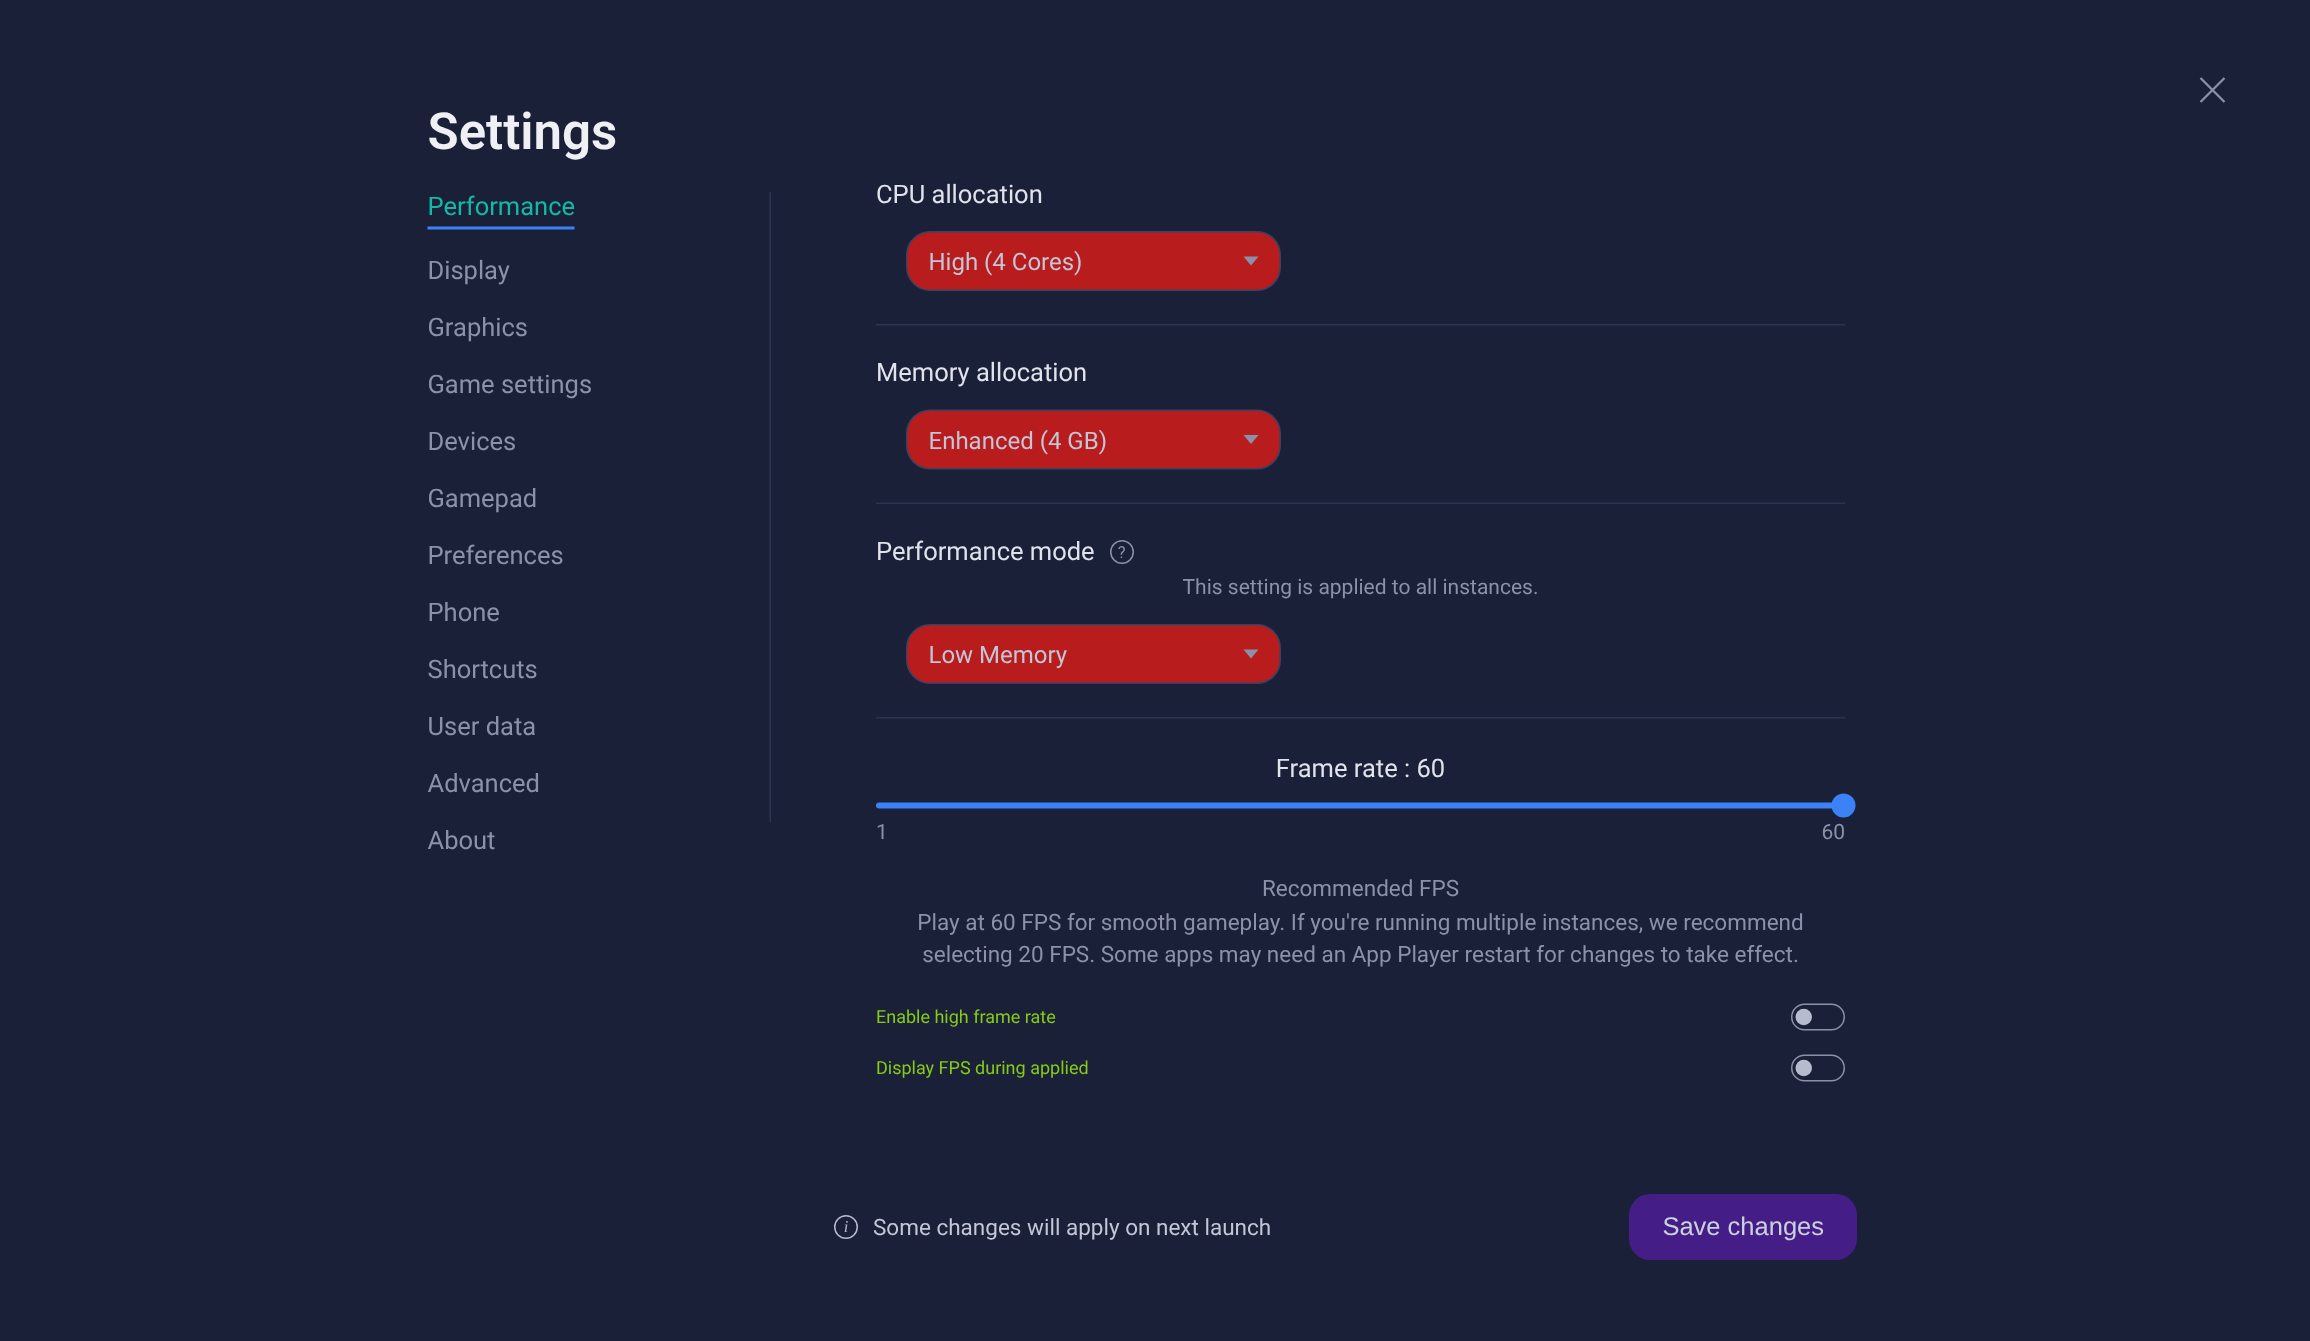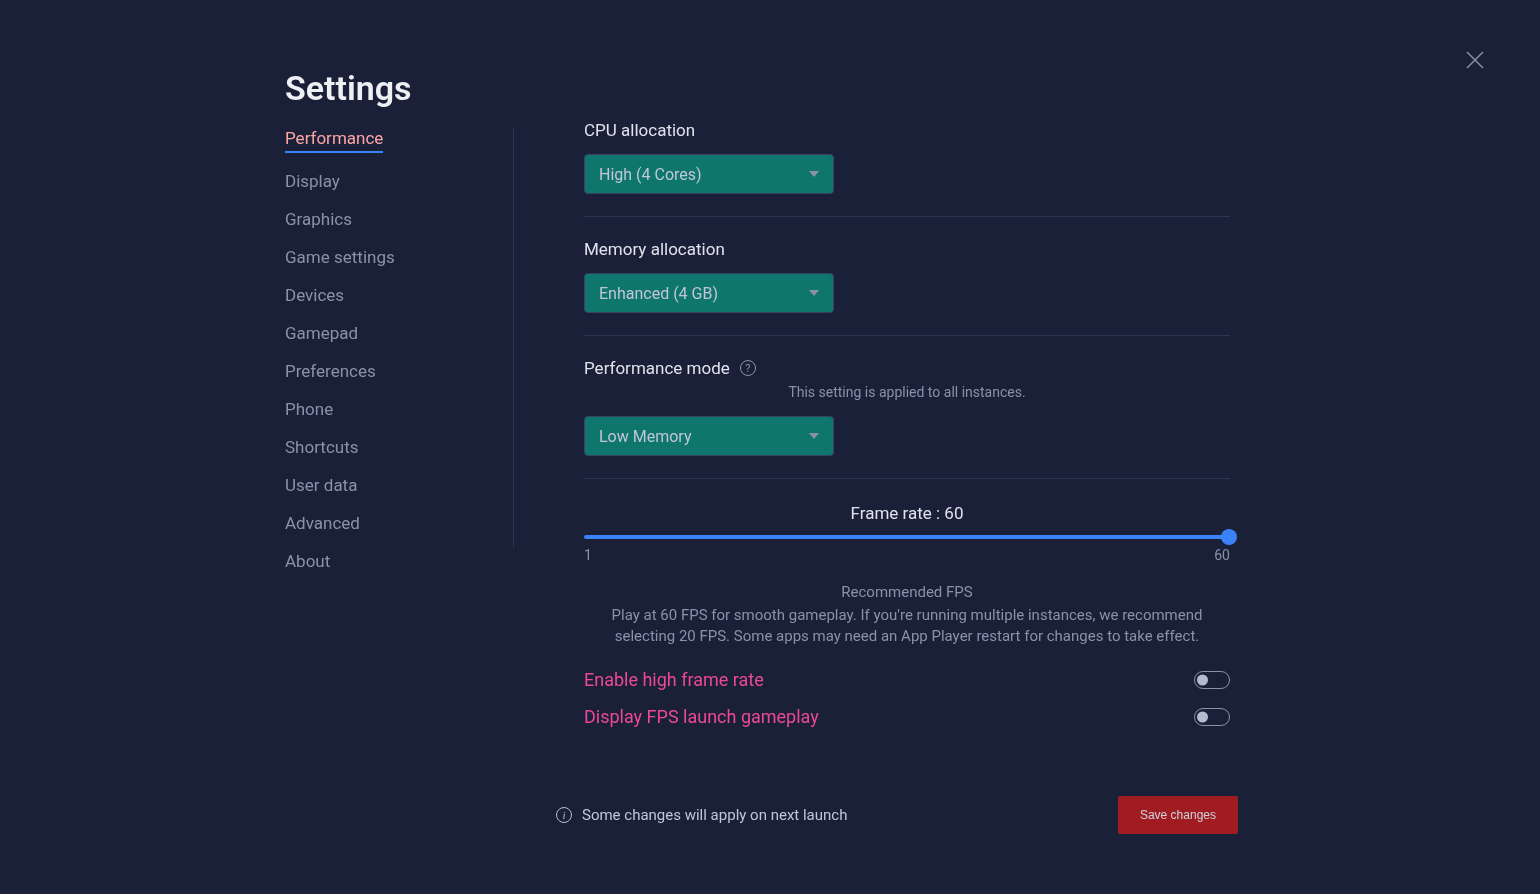--- a/index.html
+++ b/index.html
@@ -46,21 +46,21 @@
     gap: 18px;
   }
   .sidebar-item {
     color: #8a91a8;
     font-size: 17px;
     cursor: pointer;
     display: inline-block;
     width: fit-content;
   }
   .sidebar-item.active {
-    color: #fca5a5;
+    color: #14b8a6;
     border-bottom: 2px solid #3b82f6;
     padding-bottom: 3px;
   }
   .divider-vertical {
     position: absolute;
     top: 128px;
     left: 513px;
     width: 1px;
     height: 420px;
     background: #2e3450;
@@ -102,30 +102,31 @@
     display: inline-flex;
     align-items: center;
     justify-content: center;
     font-size: 11px;
     color: #8a91a8;
     cursor: pointer;
   }
   .select-box {
     width: 250px;
     height: 40px;
-    background: #0f766e;
+    background: #b91c1c;
     border: 1px solid #3a4263;
-    border-radius: 4px;
+    border-radius: 16px;
     color: #c2c6d6;
     display: flex;
     align-items: center;
     justify-content: space-between;
     padding: 0 14px;
     font-size: 16px;
     cursor: pointer;
+    margin-left: 20px;
   }
   .select-box .arrow {
     width: 0;
     height: 0;
     border-left: 5px solid transparent;
     border-right: 5px solid transparent;
     border-top: 6px solid #8a91a8;
   }
   .slider-label {
     color: #e0e3ec;
@@ -170,22 +171,22 @@
     line-height: 1.4;
     margin-bottom: 22px;
   }
   .toggle-row {
     display: flex;
     justify-content: space-between;
     align-items: center;
     margin-bottom: 16px;
   }
   .toggle-label {
-    color: #ec4899;
-    font-size: 18px;
+    color: #84cc16;
+    font-size: 12px;
   }
   .toggle {
     width: 36px;
     height: 18px;
     background: #1b2039;
     border: 1.5px solid #8a91a8;
     border-radius: 10px;
     position: relative;
     cursor: pointer;
   }
@@ -222,26 +223,26 @@
     border-radius: 50%;
     display: inline-flex;
     align-items: center;
     justify-content: center;
     font-size: 11px;
     color: #b6bbcd;
     font-style: italic;
     font-family: serif;
   }
   .save-btn {
-    background: #b91c1c;
+    background: #4c1d95;
     color: #e9f1fb;
     border: none;
     padding: 12px 22px;
-    font-size: 12px;
-    border-radius: 2px;
+    font-size: 17px;
+    border-radius: 14px;
     cursor: pointer;
     opacity: 0.85;
   }
 </style>
 </head>
 <body>
 
 <div class="close-btn">
   <svg viewBox="0 0 20 20">
     <line x1="2" y1="2" x2="18" y2="18" stroke="currentColor" stroke-width="1.5"></line>
@@ -312,21 +313,21 @@
 
     <div class="toggle-row">
       <span class="toggle-label">Enable high frame rate</span>
       <div class="toggle">
         <div class="toggle-knob"></div>
       </div>
     </div>
 
 
     <div class="toggle-row" style="margin-bottom:0;">
-      <span class="toggle-label">Display FPS launch gameplay</span>
+      <span class="toggle-label">Display FPS during applied</span>
       <div class="toggle">
         <div class="toggle-knob"></div>
       </div>
     </div>
   </div>
 
 </div>
 
 <div class="footer">
   <div class="footer-note">

